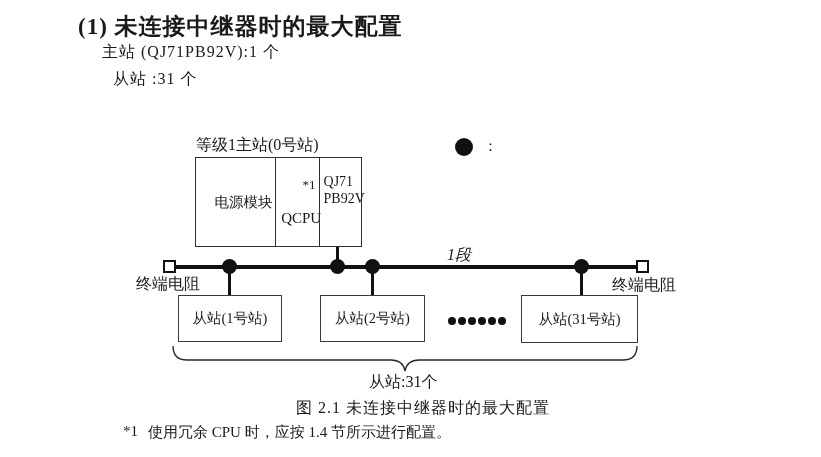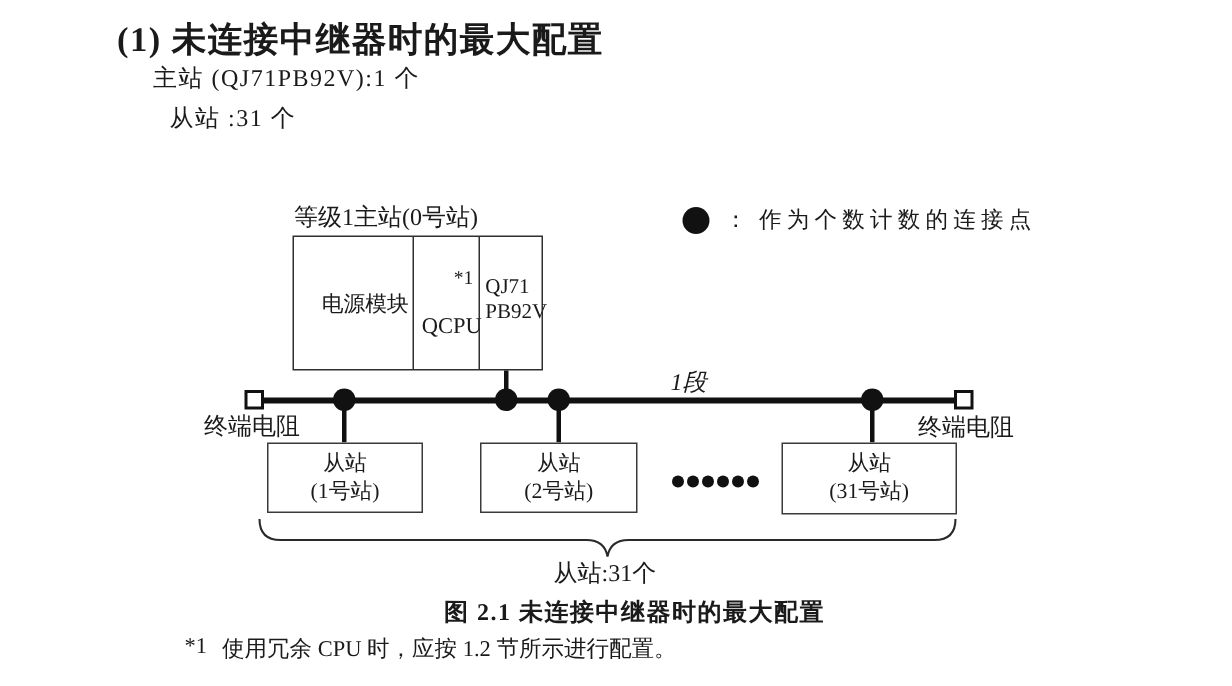--- a/index.html
+++ b/index.html
@@ -17,40 +17,40 @@
     left:195px;top:157px;width:167px;height:90px;
     border:1px solid #2f2f2f;display:flex;box-sizing:border-box;background:#fff;
   }
   .mcell{position:relative;box-sizing:border-box;height:100%;}
   .mcell + .mcell{border-left:1px solid #2f2f2f;}
   .cell-power{width:70px;display:flex;align-items:center;justify-content:center;font-size:14.5px;margin-left:16px;}
   .cell-cpu{width:48px;}
   .cell-pb{width:47px;}
   .cpu-txt{position:absolute;left:5px;top:52px;font-size:15px;}
   .cpu-note{position:absolute;right:3px;top:19px;font-size:13px;}
-  .pb-txt{position:absolute;left:4px;top:25px;font-size:14px;line-height:17px;}
+  .pb-txt{position:absolute;left:4px;top:15px;font-size:14px;line-height:17px;}
   
   .legend{left:455px;top:137px;display:flex;align-items:center;}
   .legend-dot{width:18px;height:18px;border-radius:50%;background:#111;flex:0 0 auto;}
   .legend-colon{font-size:15px;margin-left:10px;}
   .legend-text{font-size:15px;margin-left:8px;letter-spacing:3.5px;white-space:nowrap;}
   
   .busline{left:174px;top:265px;width:463px;height:4px;background:#111;}
   .term-sq{width:9px;height:9px;background:#fff;border:2px solid #111;}
   .conn-dot{width:15px;height:15px;border-radius:50%;background:#111;}
   .vline{width:3px;background:#111;}
   
   .slavebox{
     border:1.5px solid #3a3a3a;box-sizing:border-box;background:#fff;
-    display:flex;flex-direction:column;align-items:center;justify-content:center;
+    display:flex;flex-direction:row;align-items:center;justify-content:center;
     font-size:14.5px;line-height:19px;text-align:center;
   }
   .ellipsis{left:448px;top:317px;display:flex;gap:2px;}
   .edot{width:8px;height:8px;border-radius:50%;background:#111;}
-  .caption{font-size:16px;font-weight:bold;letter-spacing:1px;}
+  .caption{font-size:16px;font-weight:normal;letter-spacing:1px;}
   .footnote{font-size:15px;}
   svg{display:block;}
 </style>
 </head>
 <body>
 
 <div class="abs title" style="left:78px;top:11px;">(1) 未连接中继器时的最大配置</div>
 <div class="abs bodyline" style="left:102px;top:42px;">主站 (QJ71PB92V):1 个</div>
 <div class="abs bodyline" style="left:113px;top:69px;">从站 :31 个</div>
 
@@ -66,21 +66,20 @@
     <div class="pb-txt">
       <div>QJ71</div>
       <div>PB92V</div>
     </div>
   </div>
 </div>
 
 <div class="abs legend">
   <span class="legend-dot"></span>
   <span class="legend-colon">：</span>
-  <span class="legend-text">作为个数计数的连接点</span>
 </div>
 
 <div class="abs lbl" style="left:447px;top:245px;font-style:italic;">1段</div>
 
 <div class="abs busline"></div>
 
 <div class="abs vline" style="left:336px;top:247px;height:20px;"></div>
 <div class="abs vline" style="left:228px;top:267px;height:28px;"></div>
 <div class="abs vline" style="left:371px;top:267px;height:28px;"></div>
 <div class="abs vline" style="left:580px;top:267px;height:28px;"></div>
@@ -118,13 +117,13 @@
 </div>
 
 <svg class="abs" style="left:170px;top:342px;" width="472" height="34" viewBox="0 0 472 34">
   <path d="M 3 4 Q 3 18 17 18 L 221 18 Q 233 18 235 29 Q 237 18 249 18 L 453 18 Q 467 18 467 4" fill="none" stroke="#2a2a2a" stroke-width="1.4"></path>
 </svg>
 <div class="abs lbl" style="left:369px;top:372px;">从站:31个</div>
 
 <div class="abs caption" style="left:296px;top:398px;">图 2.1 未连接中继器时的最大配置</div>
 
 <div class="abs footnote" style="left:123px;top:423px;">*1</div>
-<div class="abs footnote" style="left:148px;top:423px;">使用冗余 CPU 时，应按 1.2 节所示进行配置。</div>
+<div class="abs footnote" style="left:148px;top:423px;">使用冗余 CPU 时，应按 1.4 节所示进行配置。</div>
 
 </body></html>

